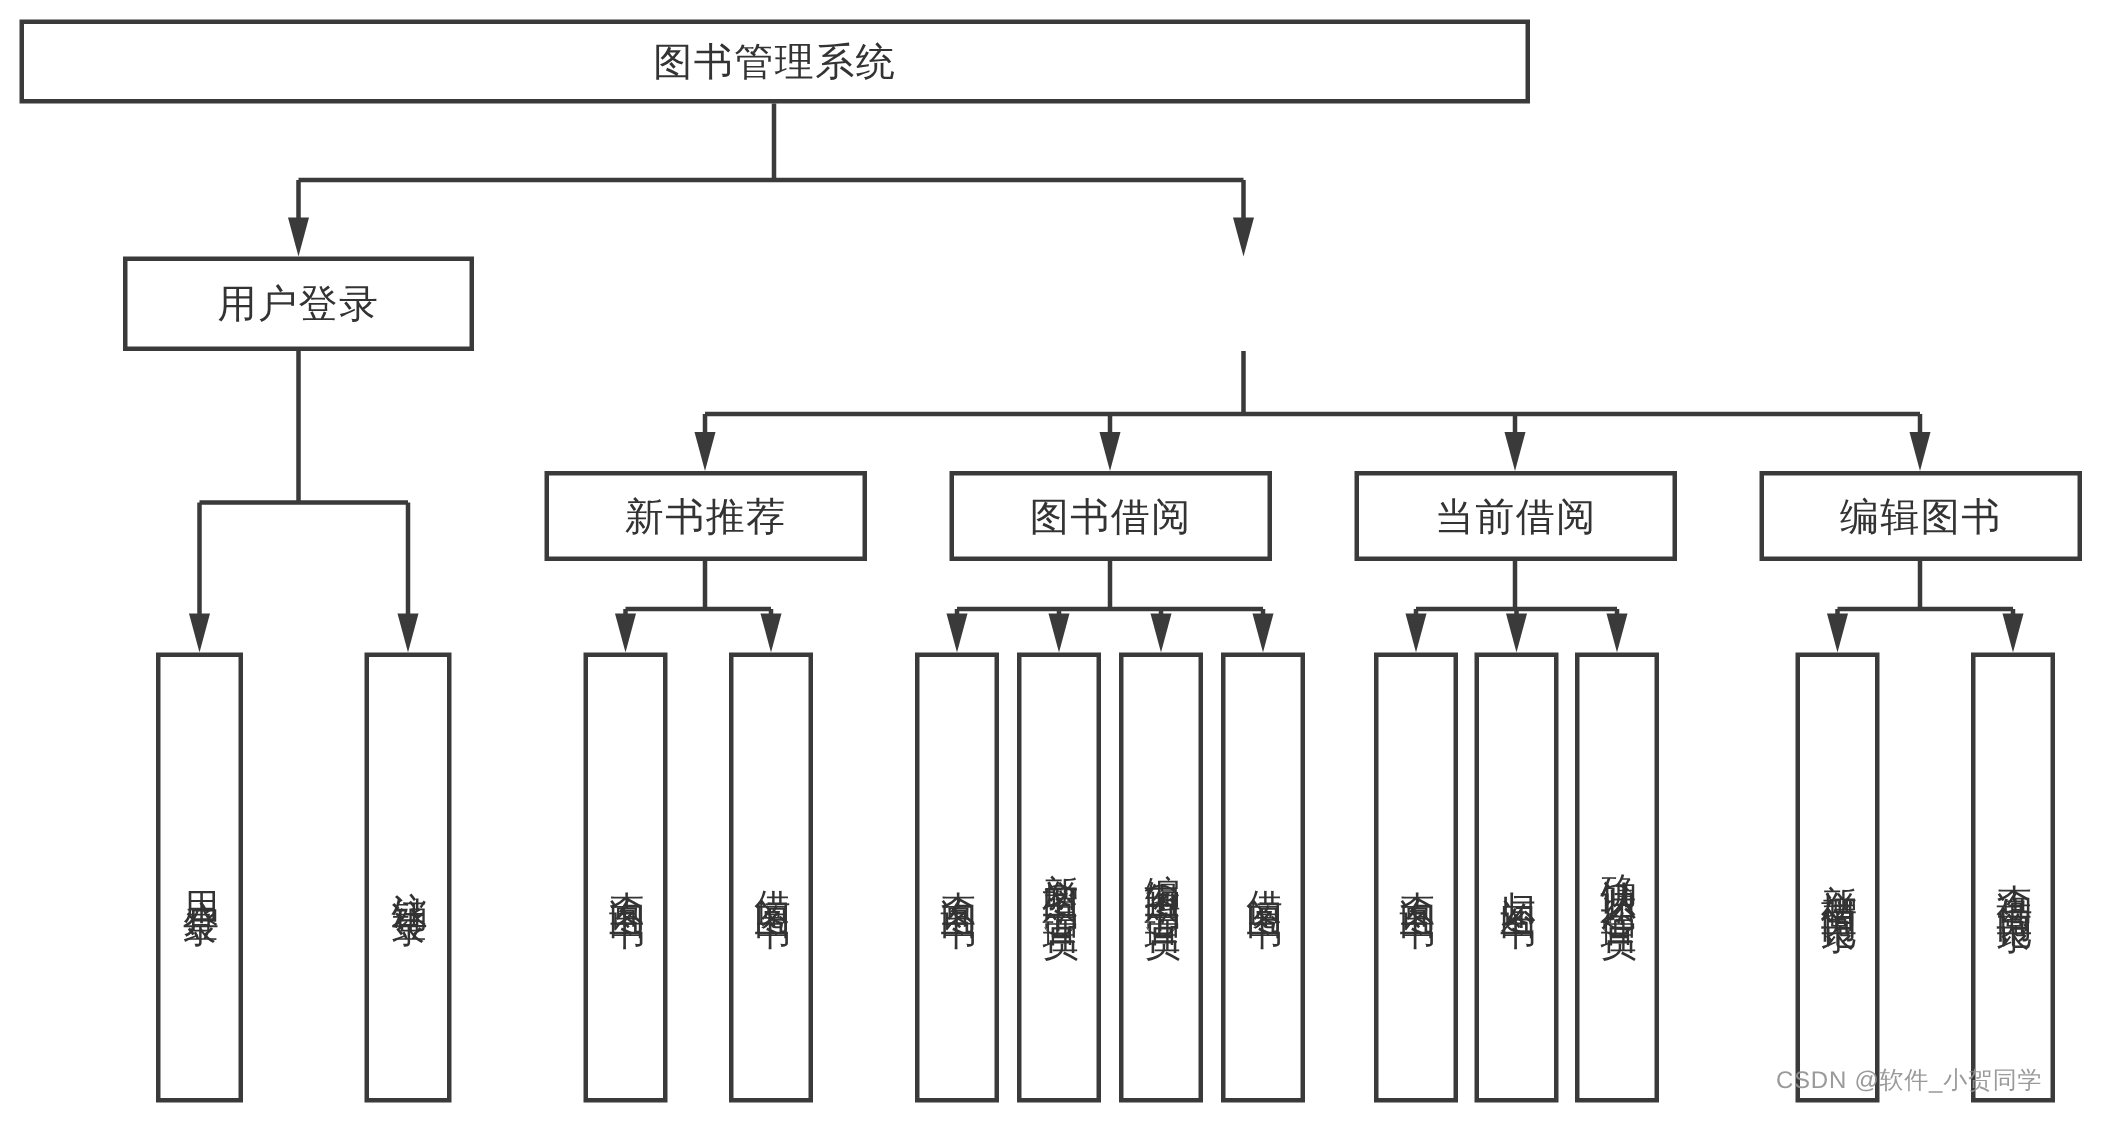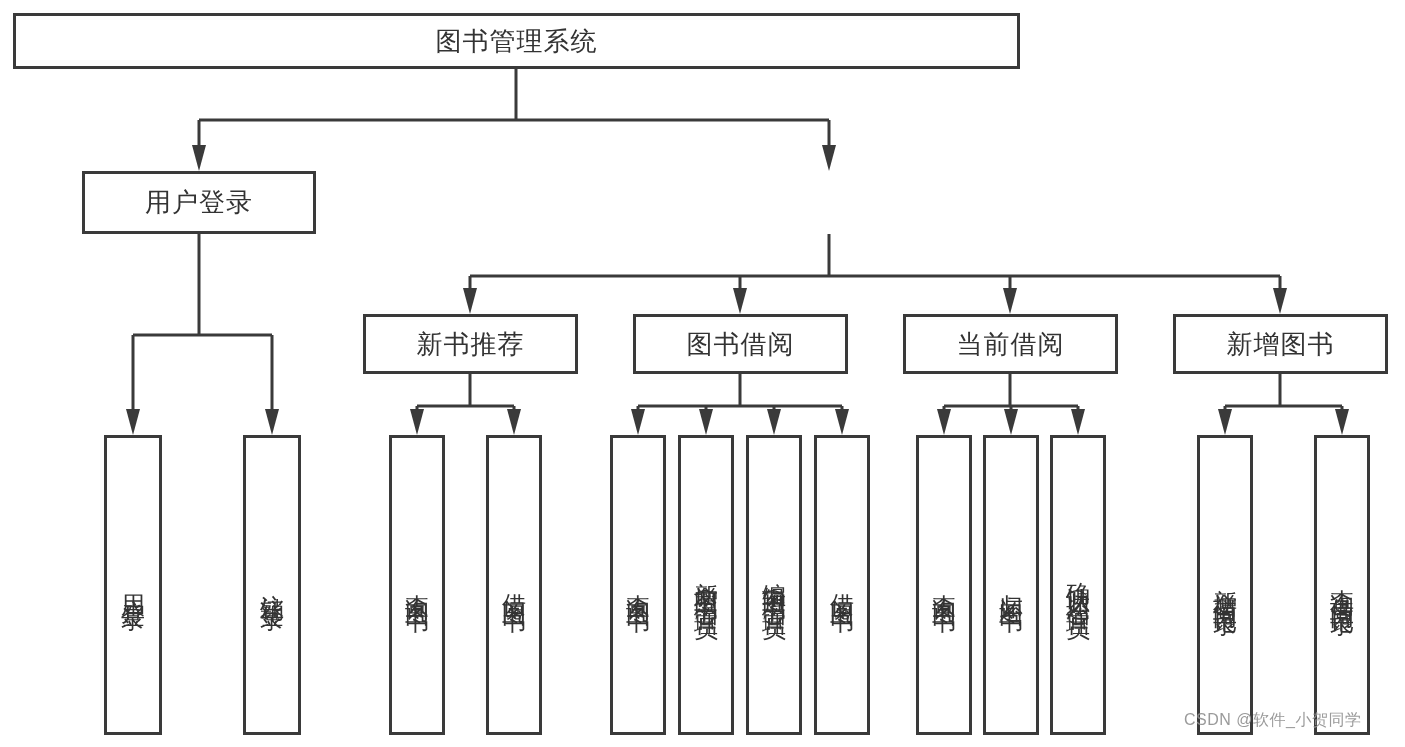--- a/index.html
+++ b/index.html
@@ -115,21 +115,21 @@
     </g>
   </svg>
 
   <div class="box h" style="left:13px;top:13px;width:1007px;height:56px">图书管理系统</div>
 
   <div class="box h" style="left:82px;top:171px;width:234px;height:63px">用户登录</div>
 
   <div class="box h" style="left:363px;top:314px;width:215px;height:60px">新书推荐</div>
   <div class="box h" style="left:633px;top:314px;width:215px;height:60px">图书借阅</div>
   <div class="box h" style="left:903px;top:314px;width:215px;height:60px">当前借阅</div>
-  <div class="box h" style="left:1173px;top:314px;width:215px;height:60px">新增图书</div>
+  <div class="box h" style="left:1173px;top:314px;width:215px;height:60px">编辑图书</div>
 
   <div class="box v" style="left:104px;top:435px;width:58px;height:300px">用户登录</div>
   <div class="box v" style="left:243px;top:435px;width:58px;height:300px">注销登录</div>
 
   <div class="box v" style="left:389px;top:435px;width:56px;height:300px">查询图书</div>
   <div class="box v" style="left:486px;top:435px;width:56px;height:300px">借阅图书</div>
 
   <div class="box v" style="left:610px;top:435px;width:56px;height:300px">查询图书</div>
   <div class="box v" style="left:678px;top:435px;width:56px;height:300px">新增图书（管理员）</div>
   <div class="box v" style="left:746px;top:435px;width:56px;height:300px">编辑图书（管理员）</div>

